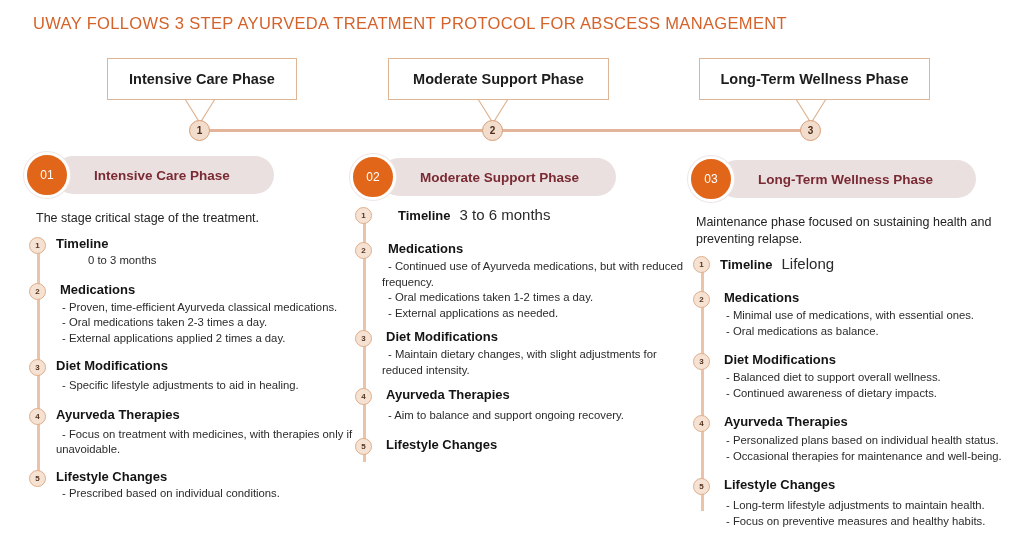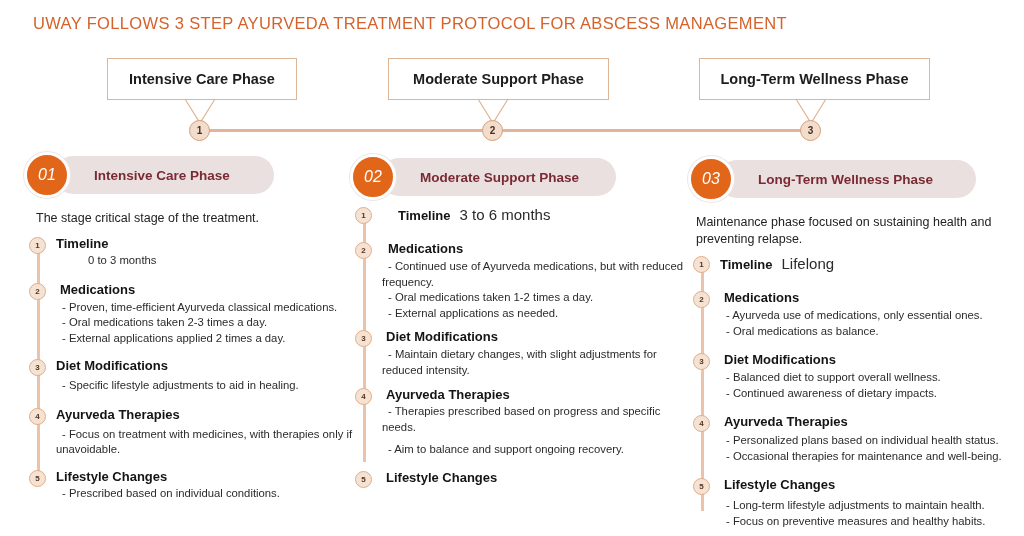--- a/index.html
+++ b/index.html
@@ -78,23 +78,22 @@
     font-size: 13.5px; font-weight: bold; color: #7A2A33;
     white-space: nowrap;
   }
   .pill-num {
     position: absolute; left: 0; top: 0;
     width: 46px; height: 46px; border-radius: 50%;
     background: #E2661A;
     border: 3px solid #ffffff;
     box-shadow: 0 0 0 1px #EFE6E6;
     display: flex; align-items: center; justify-content: center;
-    color: #ffffff; font-size: 16px; font-weight: normal;
+    color: #ffffff; font-size: 12px; font-weight: normal;
     z-index: 3;
-    font-style: italic;
   }
 
   .intro {
     font-size: 12.5px; color: #222; line-height: 1.32;
     margin-top: 12px;
   }
   .col1 .intro { margin-left: 12px; }
   .col2 .intro { margin-left: 9px; }
   .col3 .intro { margin-left: 8px; }
 
@@ -291,21 +290,20 @@
         </div>
       </div>
 
       <div class="step" style="margin-top:9px;">
         <div class="dot">4</div>
         <div class="step-body">
           <div class="step-head">
             <span class="step-title" style="margin-left:4px;">Ayurveda Therapies</span>
           </div>
           <div class="bullets" style="margin-top:2px;">
-            <div class="bullet indent">- Therapies prescribed based on progress and specific needs.</div>
             <div class="bullet indent" style="margin-top:6px;">- Aim to balance and support ongoing recovery.</div>
           </div>
         </div>
       </div>
 
       <div class="step" style="margin-top:13px;">
         <div class="dot">5</div>
         <div class="step-body">
           <div class="step-head">
             <span class="step-title" style="margin-left:4px;">Lifestyle Changes</span>
@@ -337,21 +335,21 @@
         </div>
       </div>
 
       <div class="step" style="margin-top:17px;">
         <div class="dot">2</div>
         <div class="step-body">
           <div class="step-head">
             <span class="step-title" style="margin-left:4px;">Medications</span>
           </div>
           <div class="bullets" style="margin-top:3px;">
-            <div class="bullet indent">- Ayurveda use of medications, only essential ones.</div>
+            <div class="bullet indent">- Minimal use of medications, with essential ones.</div>
             <div class="bullet indent">- Oral medications as balance.</div>
           </div>
         </div>
       </div>
 
       <div class="step" style="margin-top:13px;">
         <div class="dot">3</div>
         <div class="step-body">
           <div class="step-head">
             <span class="step-title" style="margin-left:4px;">Diet Modifications</span>

